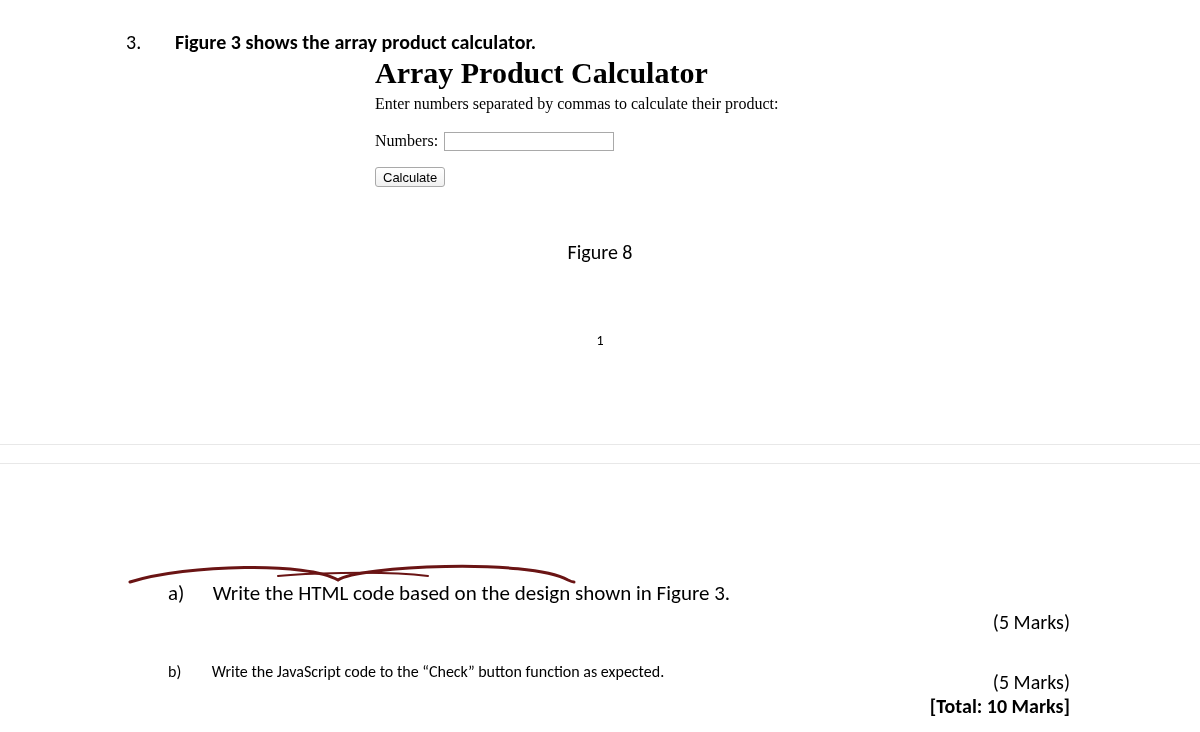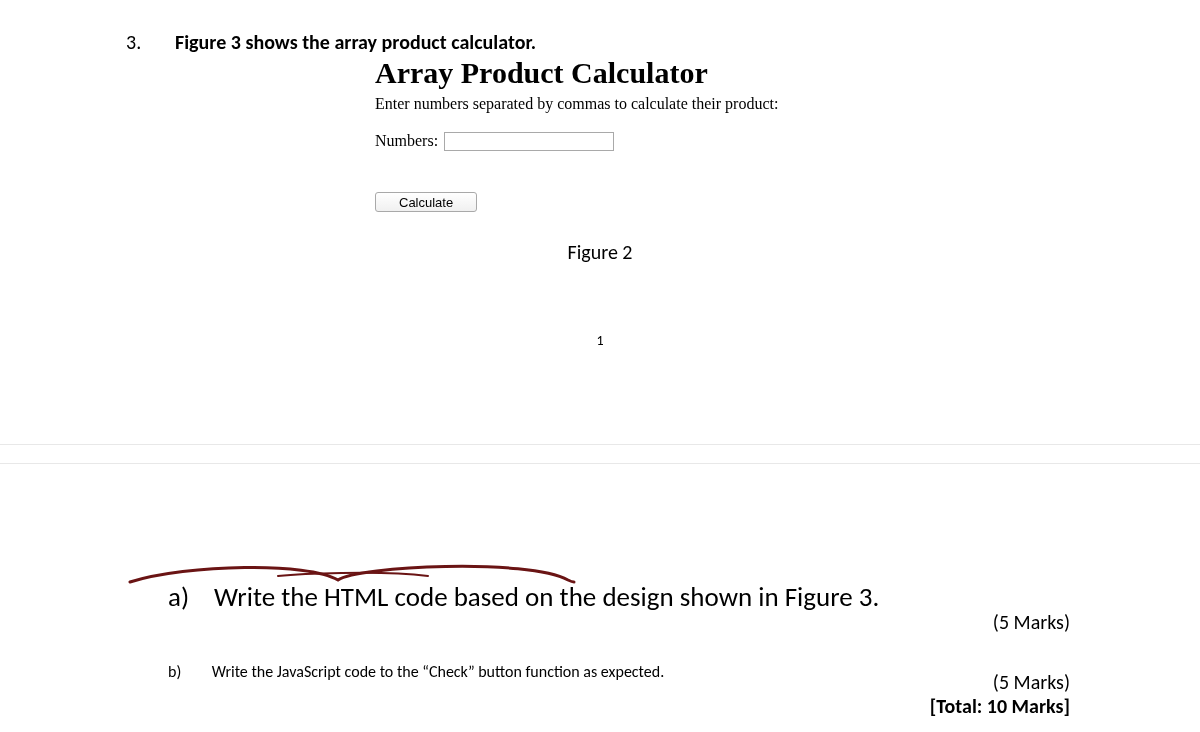--- a/index.html
+++ b/index.html
@@ -61,25 +61,24 @@
     vertical-align: middle;
     box-sizing: border-box;
     margin-left: 2px;
   }
   .calc-button {
     font-family: Arial, sans-serif;
     font-size: 13px;
     border: 1px solid #a9a9a9;
     border-radius: 3px;
     background: linear-gradient(#ffffff, #f0f0f0);
-    padding: 1px 23px;
+    padding: 1px 7px;
     height: 20px;
     line-height: 17px;
     cursor: default;
-    margin-top: 25px;
   }
   .figure-caption {
     position: absolute;
     left: 0;
     width: 1200px;
     text-align: center;
     top: 240px;
     font-size: 20px;
   }
   .page-number {
@@ -105,21 +104,21 @@
     left: 128px;
     top: 556px;
     width: 640px;
     height: 28px;
   }
   .mark-strip svg { display: block; }
   .sub-a {
     position: absolute;
     left: 168px;
     top: 580px;
-    font-size: 27px;
+    font-size: 21px;
   }
   .sub-a .letter { display: inline-block; width: 40px; }
   .sub-b {
     position: absolute;
     left: 168px;
     top: 642px;
     font-size: 16px;
     margin-top: 20px;
   }
   .sub-b .letter { display: inline-block; width: 40px; }
@@ -157,21 +156,21 @@
     <p class="figure-desc">Enter numbers separated by commas to calculate their product:</p>
     <div class="figure-form-row">
       <label>Numbers:</label>
       <input class="num-input" type="text" value="" style="">
     </div>
     <div>
       <button class="calc-button">Calculate</button>
     </div>
   </div>
 
-  <div class="figure-caption">Figure 2</div>
+  <div class="figure-caption">Figure 8</div>
 
   <div class="page-number">1</div>
 
   <div class="page-divider"></div>
 
   <div class="mark-strip">
     <svg width="640" height="28" viewBox="0 0 640 28">
       <path d="M2 26 C 60 8, 180 6, 210 24 C 230 10, 400 2, 440 24 C 442 25, 445 26, 446 26" fill="none" stroke="#6a1414" stroke-width="3" stroke-linecap="round"></path>
       <path d="M150 20 C 170 18, 250 14, 300 20" fill="none" stroke="#6a1414" stroke-width="2" stroke-linecap="round"></path>
     </svg>

